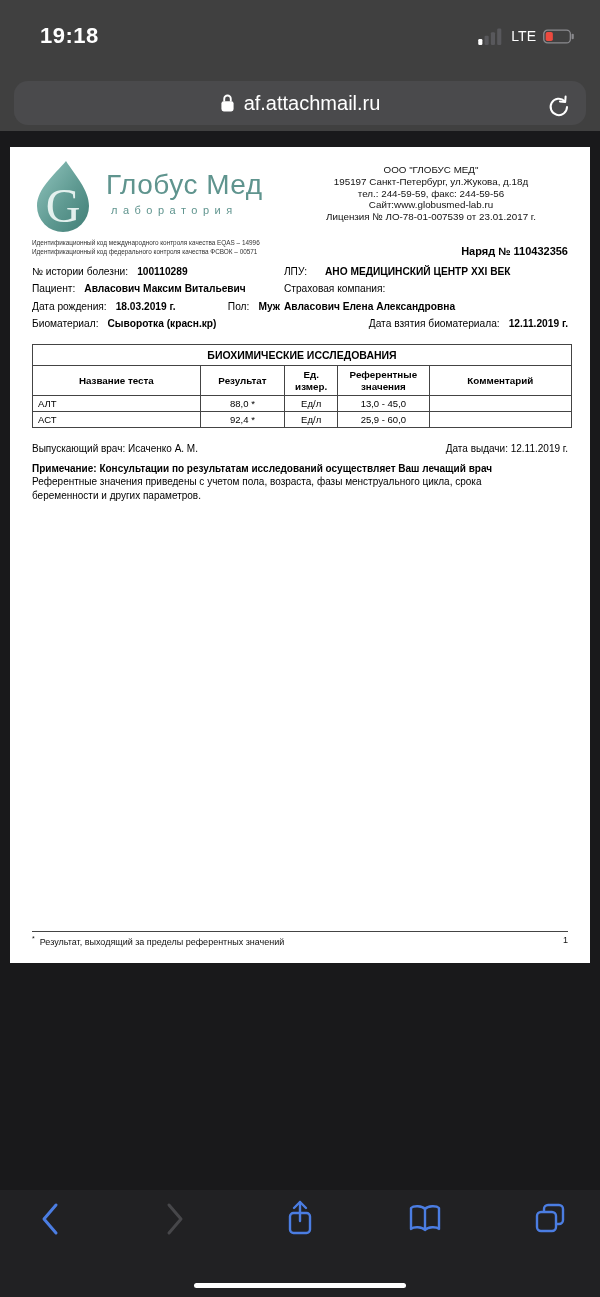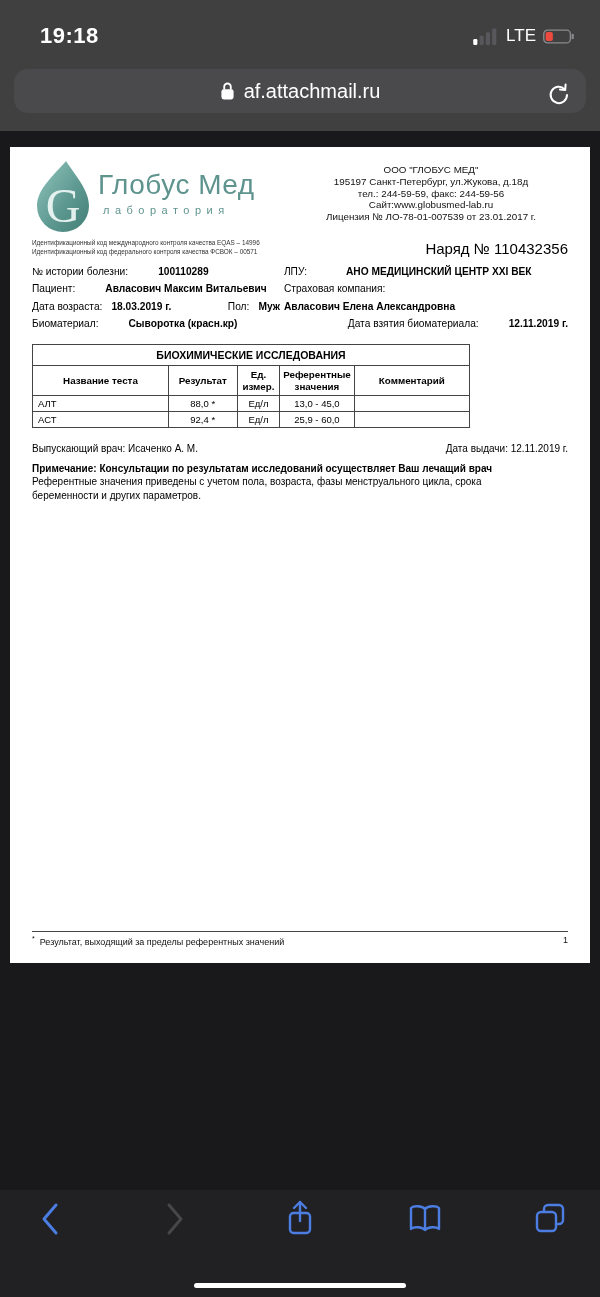--- a/index.html
+++ b/index.html
@@ -13,62 +13,62 @@
   .chrome-top {
     position:absolute; top:0; left:0; width:600px; height:131px;
     background:#404040; z-index:5;
   }
   .statusbar {
     height:58px; display:flex; align-items:center;
     justify-content:space-between; padding:14px 26px 0 40px;
   }
   .time { color:#fff; font-size:22px; font-weight:700; letter-spacing:.5px; }
   .status-right { display:flex; align-items:center; gap:7px; }
-  .lte { color:#fff; font-size:17px; font-weight:400; }
+  .lte { color:#fff; font-size:14px; font-weight:400; }
   .urlbar-row { padding:11px 14px 0 14px; }
   .url-pill {
     position:relative; height:44px; border-radius:14px; background:#4a4a4c;
-    display:flex; align-items:center; justify-content:center;
+    display:flex; align-items:center; justify-content:center;margin-top:12px;
   }
   .url-text { color:#fff; font-size:20px; margin-left:9px; }
   .reload-btn { position:absolute; right:15px; top:14px; width:24px; height:24px; }
   
   .content {
     position:absolute; top:131px; left:0; width:600px; height:1059px;
     background:#19191b;
   }
   .page {
     position:absolute; left:10px; top:16px; width:580px; height:816px;
     background:#ffffff; color:#000;
   }
   .doc-header { display:flex; justify-content:space-between; padding:12px 20px 0 20px; }
   .logo-block { display:flex; align-items:flex-start; }
-  .logo-text { margin-left:4px; margin-top:10px; }
+  .logo-text { margin-left:12px; margin-top:10px; }
   .logo-title { font-size:28px; color:#5f948e; letter-spacing:.5px; }
   .logo-sub { font-size:11px; color:#5f948e; letter-spacing:5.5px; margin-top:3px; padding-left:5px; }
   .company { width:278px; text-align:center; font-size:9.8px; line-height:1.2; margin-top:5px; color:#111; }
   .idline-row { display:flex; justify-content:space-between; align-items:flex-end; padding:6px 22px 0 22px; }
   .id-lines { font-size:6.4px; color:#333; line-height:1.4; }
-  .order { font-size:15px; font-weight:400; }
+  .order { font-size:11px; font-weight:700; }
   
   .patient { display:flex; padding:9px 22px 0 22px; font-size:10.2px; }
   .p-left { width:47%; }
   .p-right { width:53%;text-align:right; }
-  .p-row { margin-bottom:6.5px; display:flex;gap:21px; }
+  .p-row { margin-bottom:6.5px; display:flex; }
   .p-row .lbl { margin-right:9px; white-space:nowrap; }
   .p-row .val { font-weight:700; white-space:nowrap; }
   .dob-row { justify-content:space-between; padding-right:4px; }
   .dob-left { display:flex; }
   .dob-left .lbl { margin-right:9px; }
   .sex { display:flex; }
   .sex .lbl { }
   .sampling-row { justify-content:flex-end; margin-top:0; }
   
   table.results {
-    width:438px; margin:8px 22px 0 22px; border-collapse:collapse;
+    width:540px; margin:8px 22px 0 22px; border-collapse:collapse;
     table-layout:fixed;
   }
   .results th, .results td { border:1px solid #444; }
   .results .title-cell { font-weight:700; font-size:10.5px; text-align:center; padding:4px 0; }
   .results th { font-weight:700; font-size:9.8px; text-align:center; padding:3px 2px; line-height:1.2; }
   .results td { font-size:9.5px; padding:2px 5px; height:11px; }
   .c-center { text-align:center; }
   
   .doctor-row { display:flex; justify-content:space-between; padding:15px 22px 0 22px; font-size:10px; }
   .note-bold { padding:9px 10px 0 22px; font-size:10px; font-weight:700; }
@@ -175,21 +175,21 @@
         <div class="p-row">
           <span class="lbl">№ истории болезни:</span>
           <span class="val">100110289</span>
         </div>
         <div class="p-row">
           <span class="lbl">Пациент:</span>
           <span class="val">Авласович Максим Витальевич</span>
         </div>
         <div class="p-row dob-row">
           <span class="dob-left">
-            <span class="lbl">Дата возраста:</span>
+            <span class="lbl">Дата рождения:</span>
             <span class="val">18.03.2019 г.</span>
           </span>
           <span class="sex">
             <span class="lbl">Пол:</span>
             <span class="val">Муж</span>
           </span>
         </div>
         <div class="p-row">
           <span class="lbl">Биоматериал:</span>
           <span class="val">Сыворотка (красн.кр)</span>

